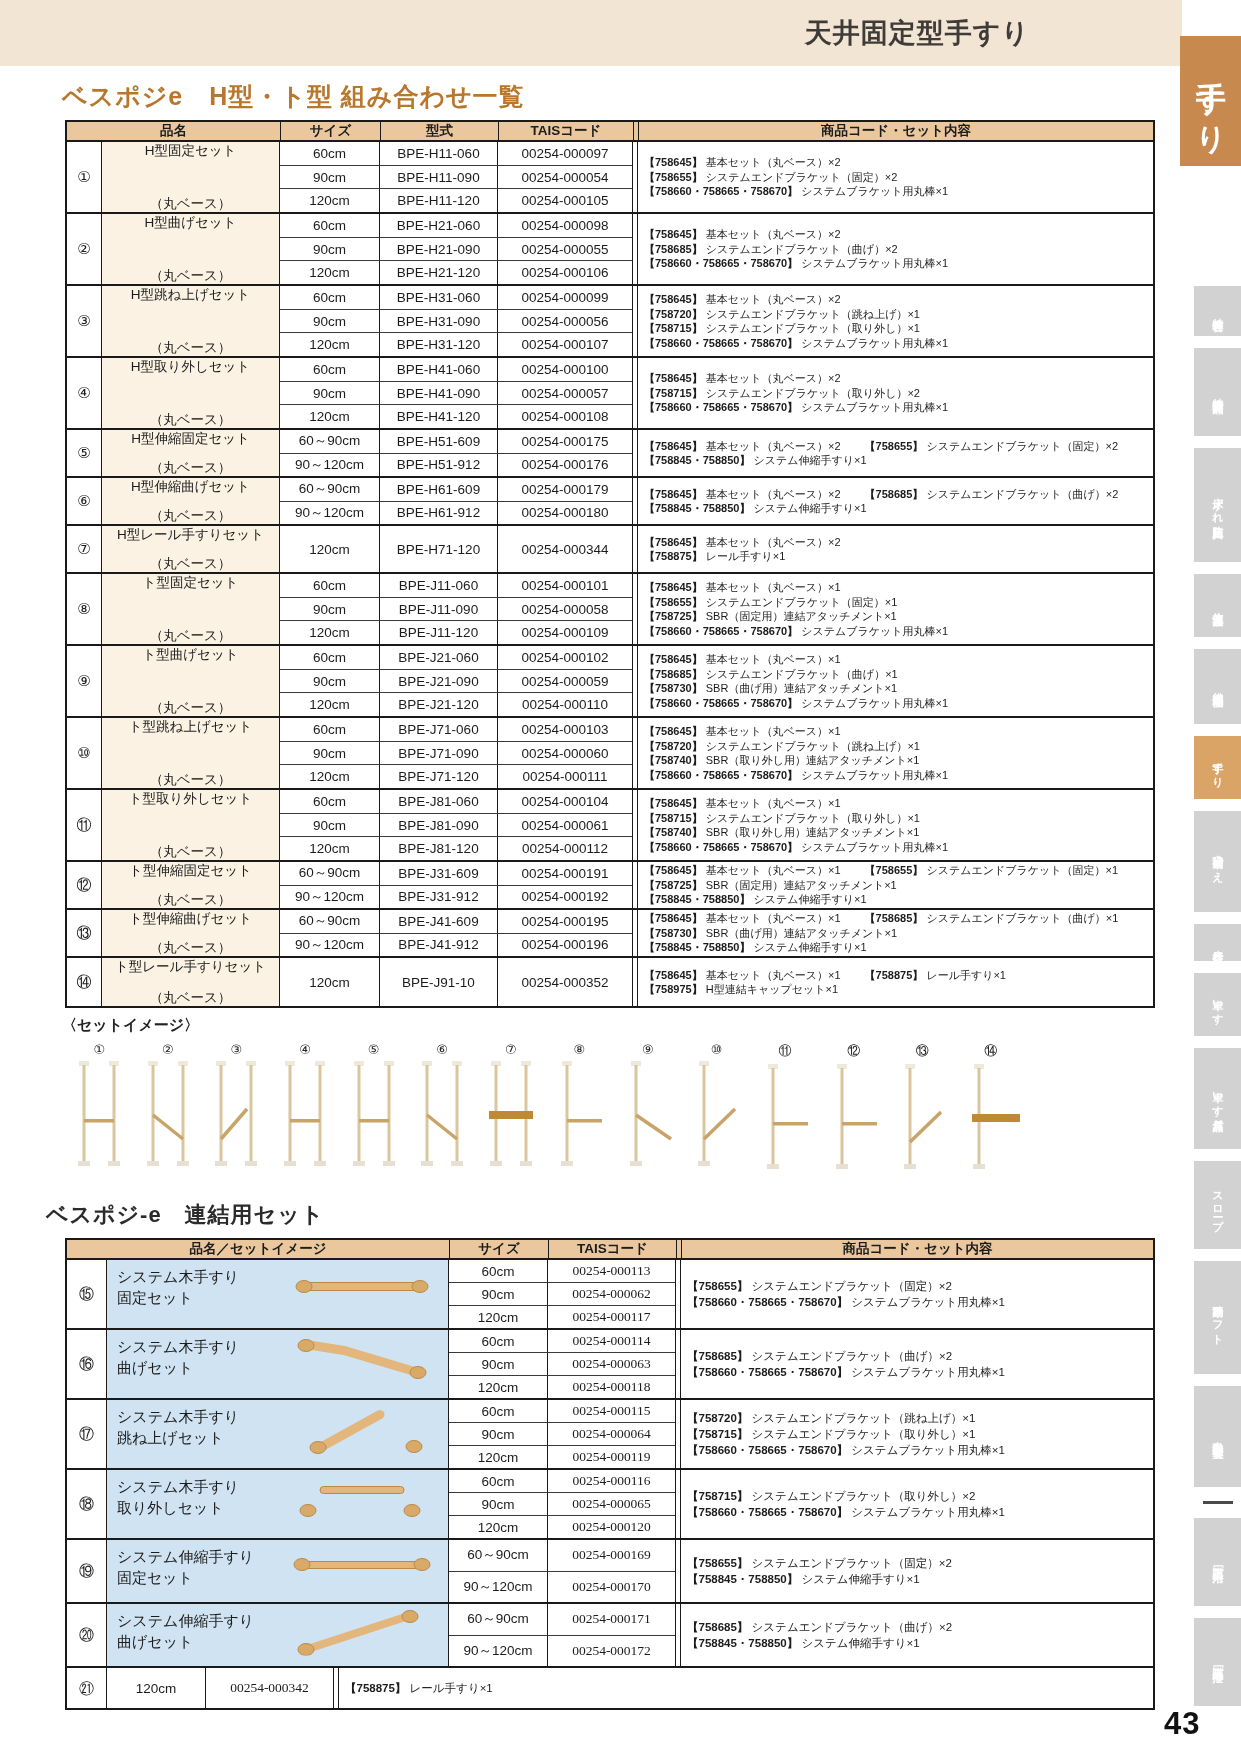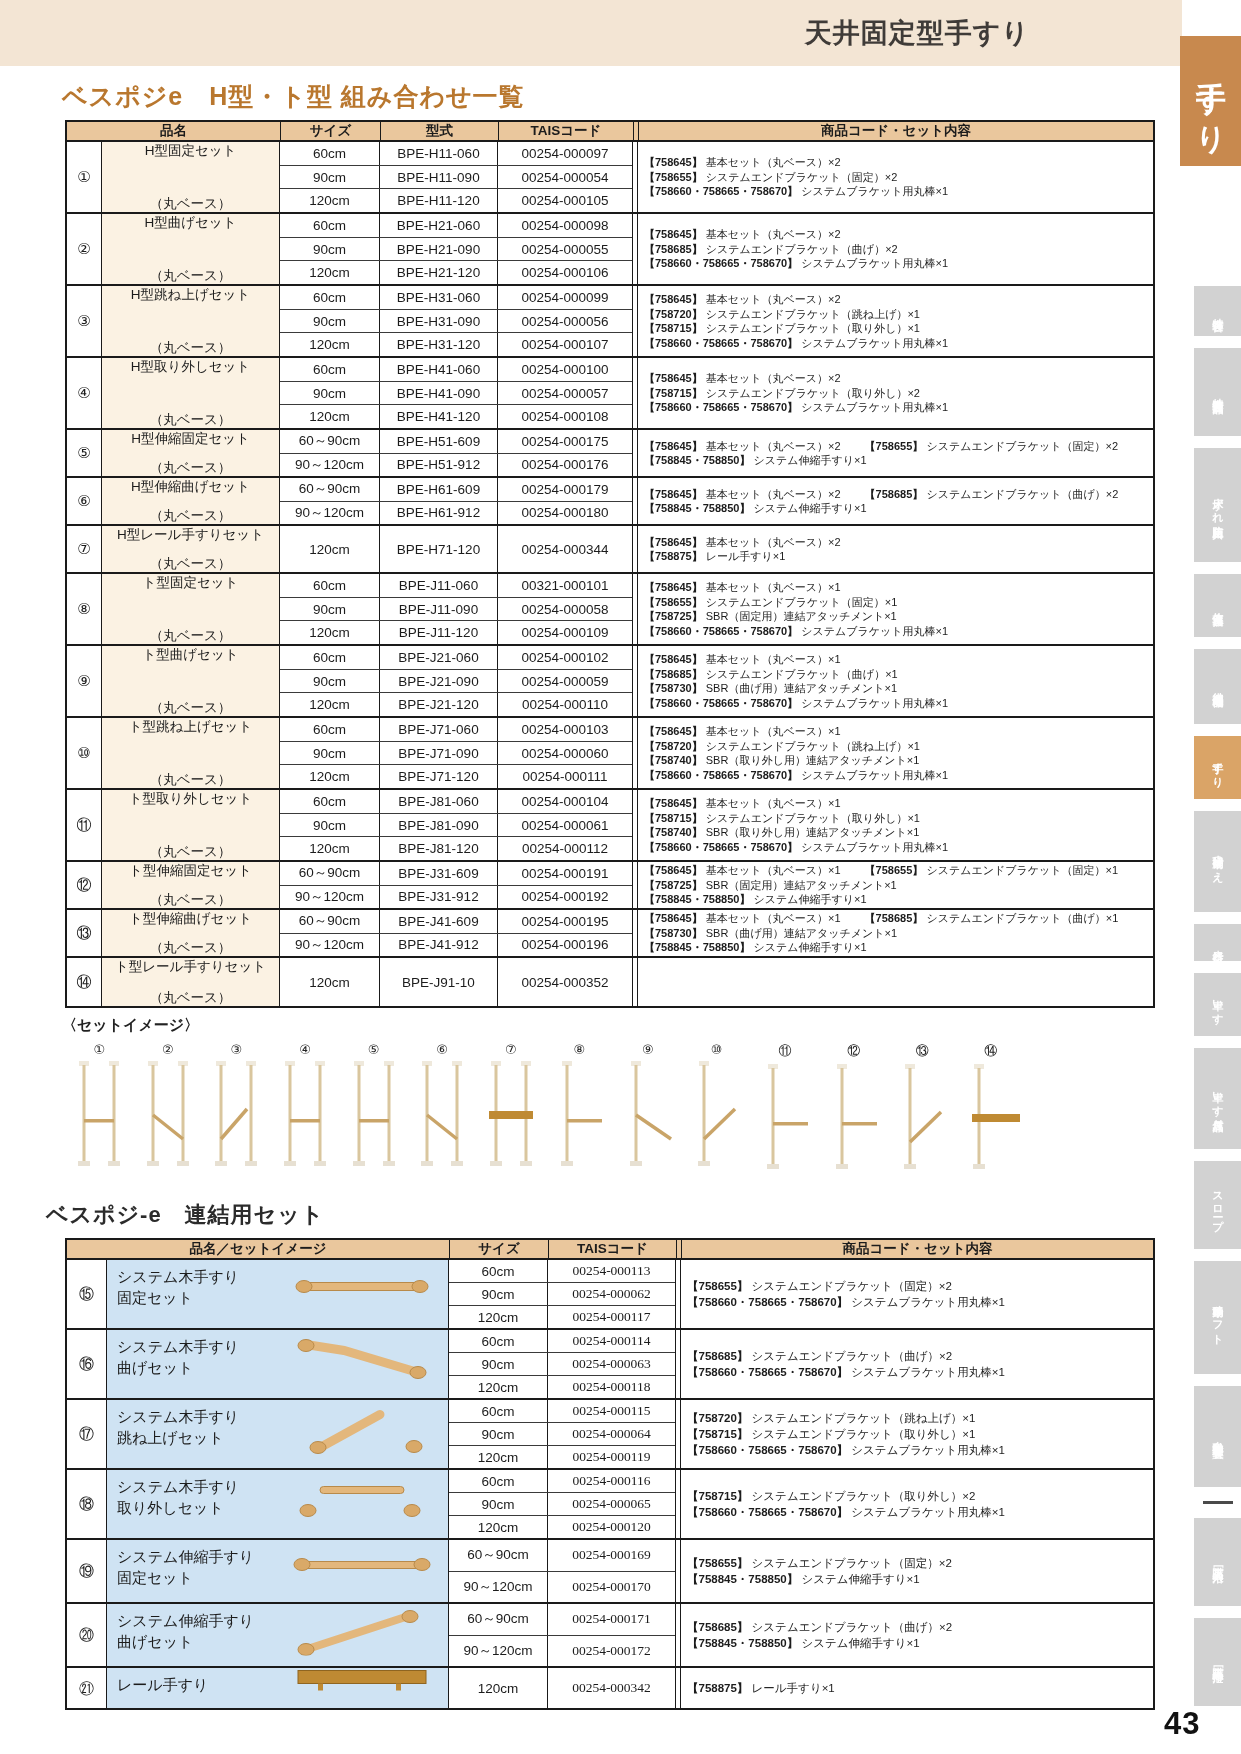--- a/index.html
+++ b/index.html
@@ -298,21 +298,21 @@
       <div class="group" style="height: 72px;">
         <div class="cell c-no">⑧</div>
         <div class="cell c-name">
           <div>ト型固定セット</div>
           <div>（丸ベース）</div>
         </div>
         <div class="subcol">
           <div class="subrow">
             <div class="cell s-size">60cm</div>
             <div class="cell s-model">BPE-J11-060</div>
-            <div class="cell s-tais">00321-000101</div>
+            <div class="cell s-tais">00254-000101</div>
           </div>
           <div class="subrow">
             <div class="cell s-size">90cm</div>
             <div class="cell s-model">BPE-J11-090</div>
             <div class="cell s-tais">00254-000058</div>
           </div>
           <div class="subrow">
             <div class="cell s-size">120cm</div>
             <div class="cell s-model">BPE-J11-120</div>
             <div class="cell s-tais">00254-000109</div>
@@ -476,20 +476,24 @@
           <div>（丸ベース）</div>
         </div>
         <div class="subcol">
           <div class="subrow">
             <div class="cell s-size">120cm</div>
             <div class="cell s-model">BPE-J91-10</div>
             <div class="cell s-tais">00254-000352</div>
           </div>
         </div>
         <div class="dbl"></div>
+        <div class="cell c-cont">
+          <div class="cline"><span class="cseg"><b>【758645】</b> 基本セット（丸ベース）×1</span><span class="cseg gap"><b>【758875】</b> レール手すり×1</span></div>
+          <div class="cline"><span class="cseg"><b>【758975】</b> H型連結キャップセット×1</span></div>
+        </div>
       </div>
     </div>
 </div>
 
 <div class="setimg-label">〈セットイメージ〉</div>
 <div class="setimg-strip" id="setimg-strip">
     <div class="setimg-item">
       <div class="setimg-no">①</div>
       <div class="setimg-pic"><svg width="58" height="106" viewBox="0 0 58 106">
           <rect x="9" y="0" width="10" height="5" fill="#efe9dc"></rect>
@@ -823,28 +827,20 @@
           </div>
         </div>
         <div class="dbl"></div>
         <div class="cell c-cont c-cont2">
           <div class="cline"><span class="cseg"><b>【758685】</b> システムエンドブラケット（曲げ）×2</span></div>
           <div class="cline"><span class="cseg"><b>【758845・758850】</b> システム伸縮手すり×1</span></div>
         </div>
       </div>
       <div class="group" style="height: 40px;">
         <div class="cell c2-no">㉑</div>
-        <div class="c2-name">
-          <div>レール手すり</div>
-          <div class="img"><svg width="142" height="46" viewBox="0 0 142 46">
-              <rect x="6" y="8" width="128" height="13" fill="#bf8a33" stroke="#8f6520"></rect>
-              <rect x="26" y="21" width="5" height="7" fill="#bf8a33"></rect>
-              <rect x="104" y="21" width="5" height="7" fill="#bf8a33"></rect>
-            </svg></div>
-        </div>
         <div class="subcol">
           <div class="subrow">
             <div class="cell s2-size">120cm</div>
             <div class="cell s2-tais">00254-000342</div>
           </div>
         </div>
         <div class="dbl"></div>
         <div class="cell c-cont c-cont2">
           <div class="cline"><span class="cseg"><b>【758875】</b> レール手すり×1</span></div>
         </div>

